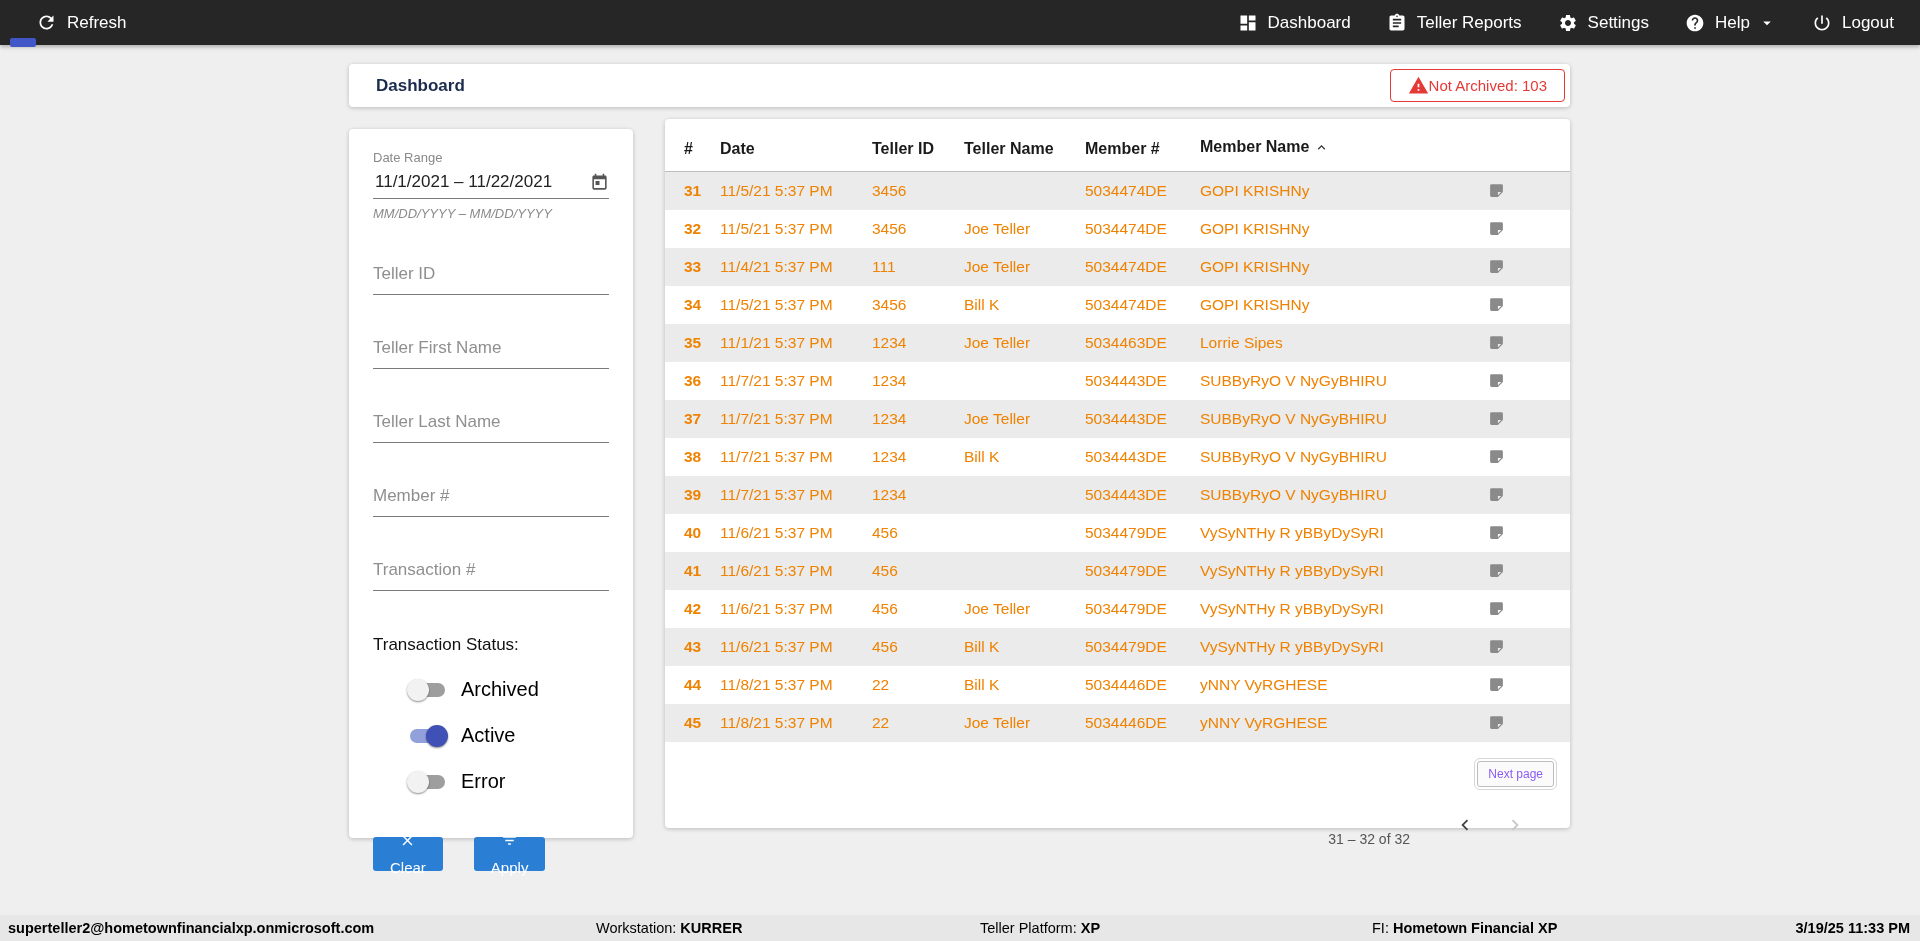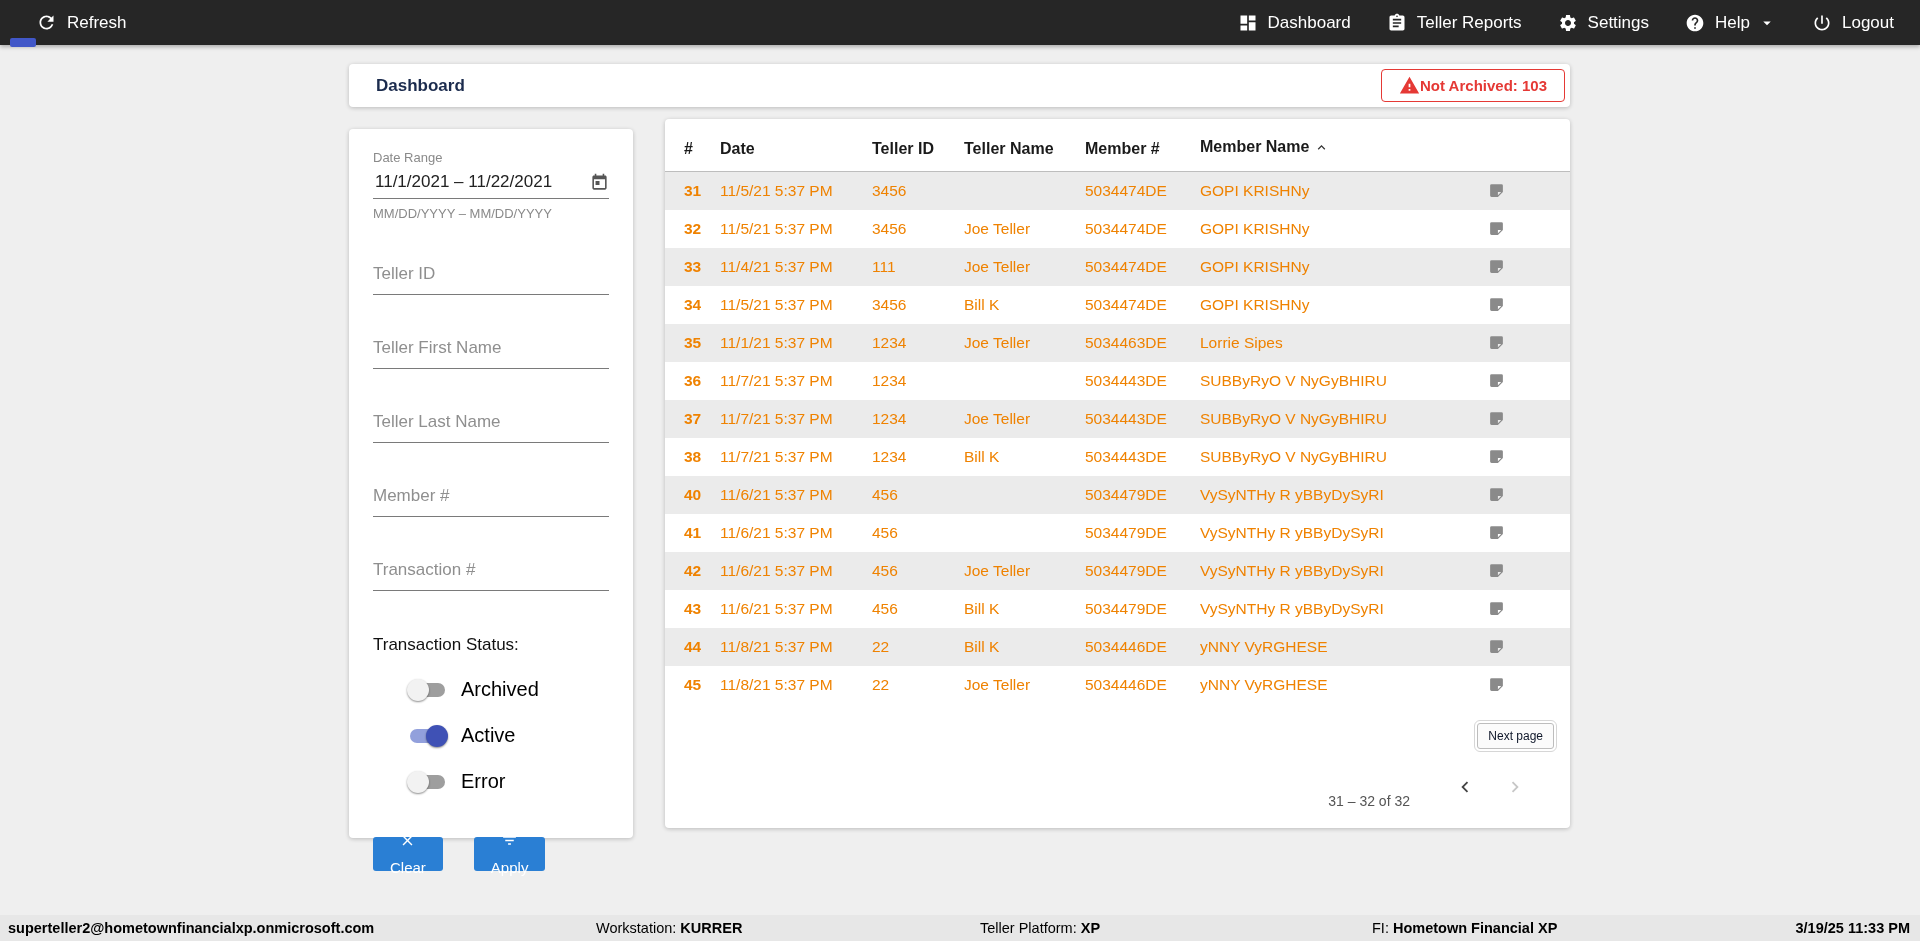--- a/index.html
+++ b/index.html
@@ -34,41 +34,41 @@
   .header-card {
     position:absolute; left:349px; top:64px; width:1221px; height:43px;
     background:#fff; border-radius:4px; box-shadow:0 1px 4px rgba(0,0,0,.22);
     display:flex; align-items:center; justify-content:space-between;
     padding:0 5px 0 27px;
   }
   .page-title { font-size:17px; font-weight:bold; color: var(--title, #1b2b4d); }
   .badge {
     display:flex; align-items:center; height:33px;
     border:1px solid var(--red, #e53935); border-radius:4px;
-    color:var(--red, #e53935); font-size:15px; padding:0 17px; background:#fff;font-weight:bold;
+    color:var(--red, #e53935); font-size:15px; padding:0 17px; background:#fff;
   }
   .badge svg { fill: var(--red, #e53935); }
 
   
   .filter-card {
     position:absolute; left:349px; top:129px; width:284px; height:709px;
     background:#fff; border-radius:4px; box-shadow:0 1px 4px rgba(0,0,0,.22);
     padding:21px 24px;
   }
   .f-label { font-size:13px; color:#8a8a8a; }
   .date-row {
     display:flex; align-items:center; border-bottom:1px solid #7a7a7a;
     padding:6px 0 5px;
   }
   .date-row input {
     flex:1; border:none; outline:none; font-size:17px; color:#222;
     font-family:"Liberation Sans", sans-serif; background:transparent; min-width:0;
   }
   .date-row svg { fill:#555; flex:0 0 auto; }
-  .hint { font-size:13px; color:#8a8a8a; margin-top:7px; }
+  .hint { font-size:13px; color:#8a8a8a; margin-top:7px;font-style:italic; }
   .f-input {
     display:block; width:100%; margin-top:38px;
     border:none; border-bottom:1px solid #7a7a7a; outline:none;
     font-size:17px; padding:5px 0 10px; color:#222; background:transparent;
     font-family:"Liberation Sans", sans-serif;
   }
   .f-input::placeholder { color:#8f8f8f; opacity:1; }
   .status-label { margin-top:44px; font-size:17px; color:#111; }
   .toggle-row { display:flex; align-items:center; gap:13px; margin:22px 0 0 34px; height:24px; }
   .toggle-row .toggle-label { font-size:20px; color:#000000;text-align:right; }
@@ -103,21 +103,21 @@
   td {
     height:38px; font-size:15.5px; color: var(--orange, #ef8200);
     padding:0 0 0 19px; white-space:nowrap; overflow:hidden;
   }
   td.num { font-weight:bold; }
   tbody tr:nth-child(odd) { background: var(--row-alt, #ebebeb); }
   td.icon-cell svg { fill:#8a8a8a; }
 
   .next-row { display:flex; justify-content:flex-end; padding:19px 16px 0 0; }
   .next-btn {
-    font-size:12px; color:#0f172a; background:#fbfbfb;
+    font-size:12px; color:#8b5cf6; background:#fbfbfb;
     border:1px solid #bdbdbd; border-radius:3px; padding:5px 10px;
     outline:1px solid #d6d6d6; outline-offset:2px;
     font-family:"Liberation Sans", sans-serif;
   }
   .pager-row {
     display:flex; justify-content:flex-end; align-items:center;
     gap:28px; padding:16px 44px 0 0; font-size:14px; color:#555;
   }
   .pager-range { margin-right:16px;margin-top:28px; }
   .chev { background:none; border:none; padding:0; display:flex; }
@@ -396,20 +396,33 @@
           <td data-interactable="false">Bill K</td>
           <td data-interactable="false">5034443DE</td>
           <td data-interactable="false">SUBByRyO V NyGyBHIRU</td>
           <td class="icon-cell" data-interactable="true">
             <svg width="17" height="17" viewBox="0 0 24 24" fill-rule="evenodd">
               <path d="M5 3h14a2 2 0 0 1 2 2v9l-7 7H5a2 2 0 0 1-2-2V5a2 2 0 0 1 2-2zm9 15.6l4.6-4.6H14v4.6z"></path>
             </svg>
           </td>
         </tr>
         <tr data-interactable="true">
+          <td class="num" data-interactable="false">39</td>
+          <td data-interactable="false">11/7/21 5:37 PM</td>
+          <td data-interactable="false">1234</td>
+          <td data-interactable="false"></td>
+          <td data-interactable="false">5034443DE</td>
+          <td data-interactable="false">SUBByRyO V NyGyBHIRU</td>
+          <td class="icon-cell" data-interactable="true">
+            <svg width="17" height="17" viewBox="0 0 24 24" fill-rule="evenodd">
+              <path d="M5 3h14a2 2 0 0 1 2 2v9l-7 7H5a2 2 0 0 1-2-2V5a2 2 0 0 1 2-2zm9 15.6l4.6-4.6H14v4.6z"></path>
+            </svg>
+          </td>
+        </tr>
+        <tr data-interactable="true">
           <td class="num" data-interactable="false">40</td>
           <td data-interactable="false">11/6/21 5:37 PM</td>
           <td data-interactable="false">456</td>
           <td data-interactable="false"></td>
           <td data-interactable="false">5034479DE</td>
           <td data-interactable="false">VySyNTHy R yBByDySyRI</td>
           <td class="icon-cell" data-interactable="true">
             <svg width="17" height="17" viewBox="0 0 24 24" fill-rule="evenodd">
               <path d="M5 3h14a2 2 0 0 1 2 2v9l-7 7H5a2 2 0 0 1-2-2V5a2 2 0 0 1 2-2zm9 15.6l4.6-4.6H14v4.6z"></path>
             </svg>

